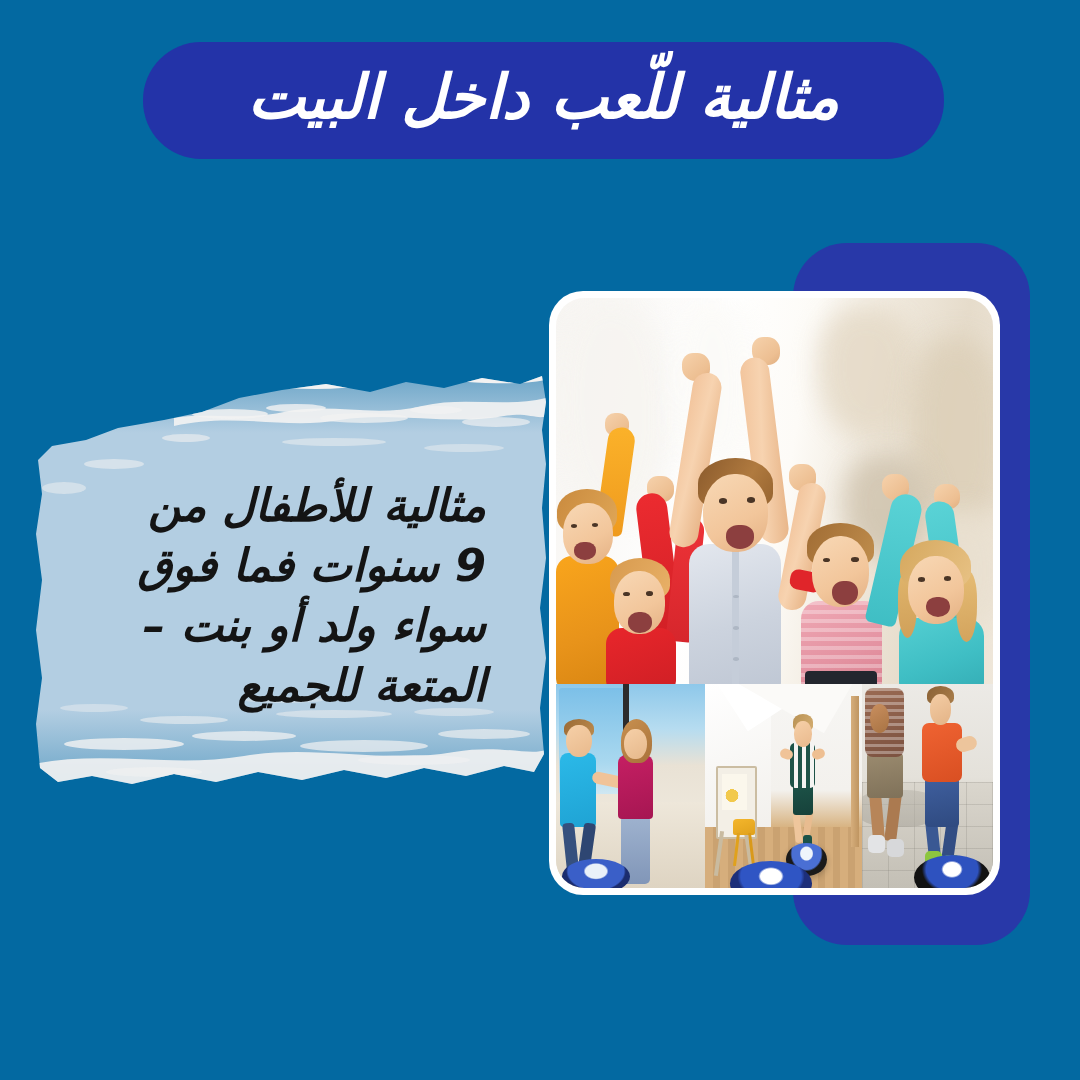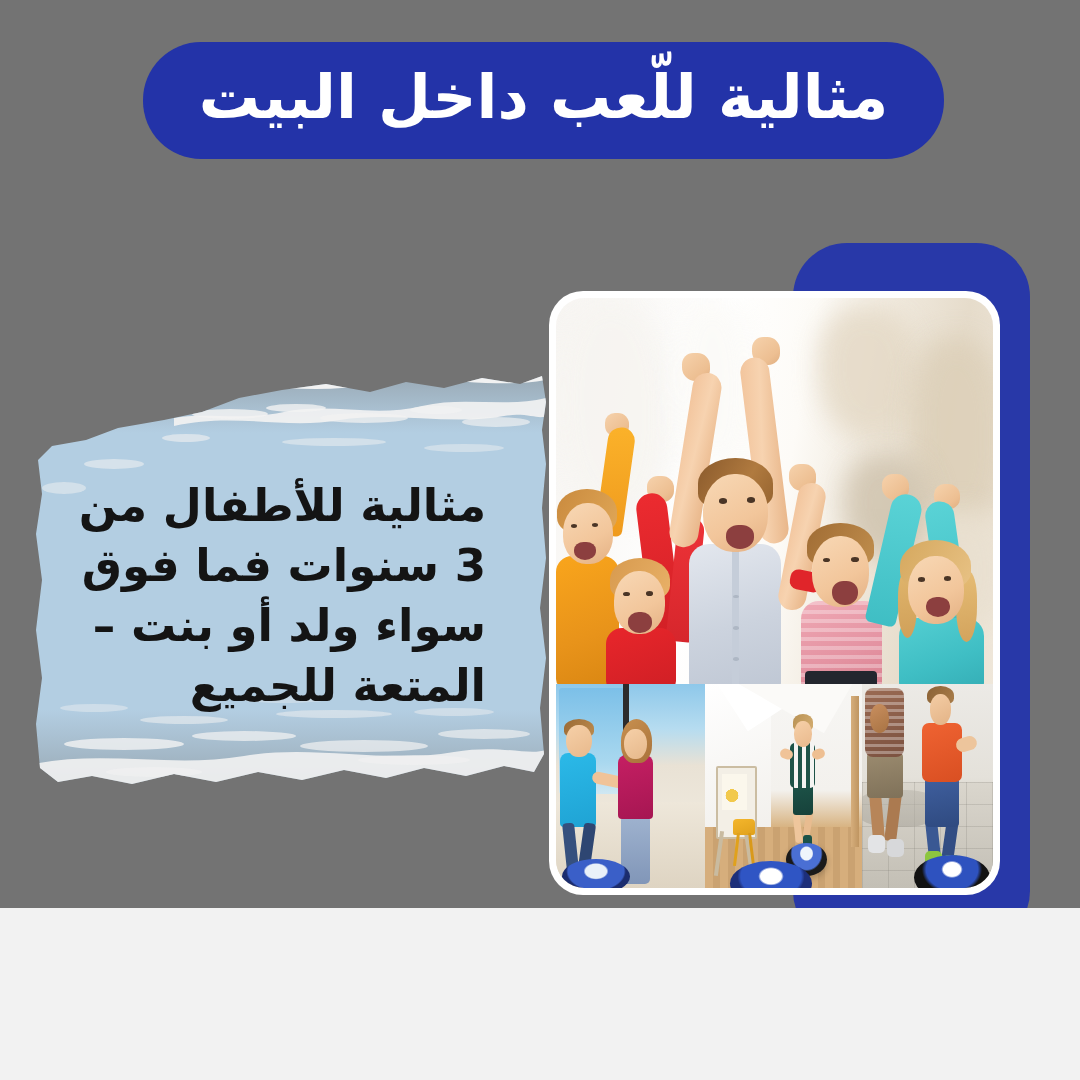--- a/index.html
+++ b/index.html
@@ -12,23 +12,24 @@
     background: #f2f2f2;
     font-family: "DejaVu Sans", "Liberation Sans", sans-serif;
     overflow: hidden;
     position: relative;
   }
 
   #poster {
     position: absolute;
     inset: 0;
     width: 1080px;
-    height: 908px;
-    background: #737373;
+    height: 1080px;
+    background: #0369a1;
     overflow: hidden;
+    font-style: italic;
   }
 
   
   .headline-banner {
     position: absolute;
     left: 143px;
     top: 42px;
     width: 801px;
     height: 117px;
     background: #2333a8;
@@ -428,21 +429,21 @@
           <ellipse cx="420" cy="344" rx="40" ry="4" opacity="0.45"></ellipse>
           <ellipse cx="60" cy="340" rx="34" ry="4" opacity="0.42"></ellipse>
           <ellipse cx="250" cy="332" rx="40" ry="3" opacity="0.33"></ellipse>
           <ellipse cx="380" cy="392" rx="56" ry="5" opacity="0.6"></ellipse>
           <ellipse cx="120" cy="404" rx="48" ry="5" opacity="0.55"></ellipse>
         </g>
       </g>
     </svg>
 
     <div class="body-copy">مثالية للأطفال من
-3 سنوات فما فوق
+9 سنوات فما فوق
 سواء ولد أو بنت –
 المتعة للجميع</div>
   </div>
 
   <div class="blue-backdrop"></div>
 
   <div class="photo-card">
     <div class="photo-inner">
 
       <div class="photo-top">

